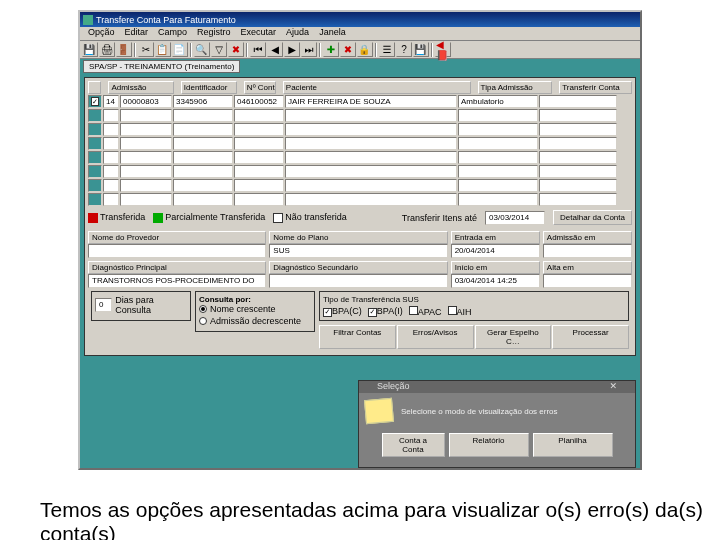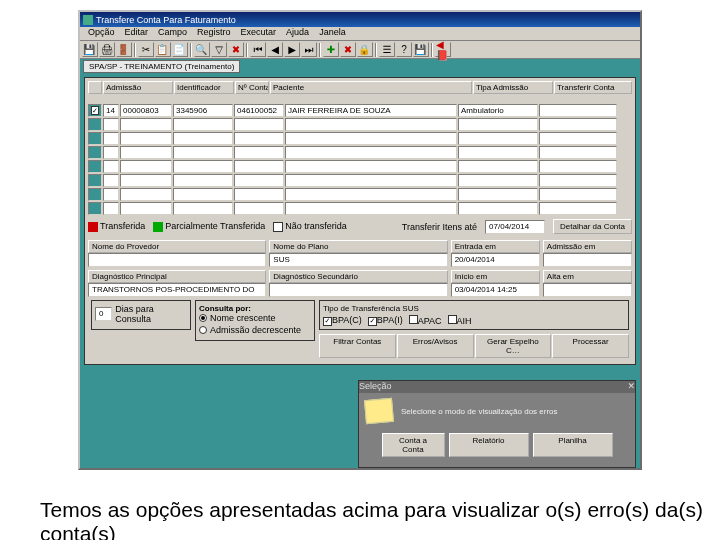--- a/index.html
+++ b/index.html
@@ -9,40 +9,40 @@
 .titlebar-icon{width:10px;height:10px;background:#4a8;margin-right:3px}
 .menubar{height:14px;background:#d4d0c8;border-bottom:1px solid #808080;display:flex;padding:0 3px}
 .menu-item{padding:0 5px;cursor:default}
 .toolbar{height:18px;background:#d4d0c8;border-bottom:1px solid #808080;display:flex;align-items:center;padding:0 2px;gap:1px}
 .tb{width:16px;height:15px;border:1px outset #d4d0c8;display:flex;align-items:center;justify-content:center;font-size:10px}
 .tb-sep{width:2px;height:14px;border-left:1px solid #808080;border-right:1px solid #fff;margin:0 1px}
 .subtab{height:14px;background:#3a9393;padding:1px 3px}
 .subtab-label{background:#e8e8e8;padding:1px 5px;border:1px solid #666;font-size:8px;display:inline-block}
 .panel{margin:4px;background:#d4d0c8;border:1px solid #333;padding:3px}
 .panel-title{font-weight:bold;color:#0a246a;font-size:10px;margin-bottom:2px}
-.grid-head{display:flex;gap:1px;margin-bottom:10px}
+.grid-head{display:flex;gap:7px;margin-bottom:1px}
 .gh{background:#d4d0c8;border:1px outset #fff;padding:1px 2px;font-size:8px;overflow:hidden;white-space:nowrap}
 .grid-row{display:flex;gap:1px;margin-bottom:1px}
 .gc{background:#fff;border:1px inset #d4d0c8;padding:1px 2px;height:13px;font-size:8px;overflow:hidden;white-space:nowrap}
 .gc-teal{background:#3a9393}
 .legend{display:flex;gap:8px;align-items:center;padding:3px 0;font-size:8px}
 .sw{width:10px;height:10px;display:inline-block;margin-right:2px;vertical-align:middle}
 .field-row{display:flex;gap:3px;margin-top:3px}
 .field{flex:1}
 .field-label{background:#d4d0c8;border:1px outset #fff;padding:1px 3px;font-size:8px;height:13px;overflow:hidden}
 .field-val{background:#fff;border:1px inset #d4d0c8;padding:1px 3px;font-size:8px;height:14px;overflow:hidden}
 .lower{display:flex;gap:4px;padding:3px;align-items:flex-start}
 .box{background:#d4d0c8;border:1px solid #333;padding:3px}
 .radio-row{display:flex;align-items:center;gap:3px;font-size:8px;margin-bottom:2px}
 .radio{width:8px;height:8px;border:1px solid #333;border-radius:50%;background:#fff;display:inline-block}
 .radio.sel::after{content:'';display:block;width:4px;height:4px;background:#000;border-radius:50%;margin:1px}
 .chk{width:9px;height:9px;border:1px solid #333;background:#fff;display:inline-flex;align-items:center;justify-content:center;font-size:7px}
 .btn{background:#d4d0c8;border:1px outset #fff;padding:2px 6px;font-size:8px;text-align:center;cursor:default}
 .popup{position:absolute;left:358px;top:380px;width:278px;height:88px;background:#808080;border:1px solid #333}
-.popup-title{height:12px;background:#666;display:flex;justify-content:space-between;padding:0 0;color:#ddd;font-size:8px}
+.popup-title{height:12px;background:#666;display:flex;justify-content:space-between;padding:0 18px;color:#ddd;font-size:8px}
 .popup-body{padding:6px;display:flex;gap:8px;align-items:center}
 .sticky{width:28px;height:24px;background:#ffeb8a;border:1px solid #cc9;transform:rotate(-5deg)}
 .popup-text{color:#eee;font-size:8px}
 .popup-btns{display:flex;gap:4px;padding:4px;justify-content:center}
 .caption{position:absolute;left:40px;top:498px;font-size:21px;font-family:Arial}
 </style>
 </head>
 <body>
 
 <div class="app">
@@ -184,21 +184,21 @@
         <div class="gc" style="width:172px"></div>
         <div class="gc" style="width:80px"></div>
         <div class="gc" style="width:78px"></div>
       </div>
 
     <div class="legend">
       <span><span class="sw" style="background:#c00"></span><span>Transferida</span></span>
       <span><span class="sw" style="background:#0a0"></span><span>Parcialmente Transferida</span></span>
       <span><span class="sw" style="background:#fff;border:1px solid #333"></span><span>Não transferida</span></span>
       <span style="margin-left:auto">Transferir Itens até</span>
-      <span class="field-val" style="width:60px">07/04/2014</span>
+      <span class="field-val" style="width:60px">03/03/2014</span>
       <span class="btn">Detalhar da Conta</span>
     </div>
 
     <div class="field-row">
       <div class="field" style="flex:2">
           <div class="field-label">Nome do Provedor</div>
           <div class="field-val"></div>
         </div>
       <div class="field" style="flex:2">
           <div class="field-label">Nome do Plano</div>

